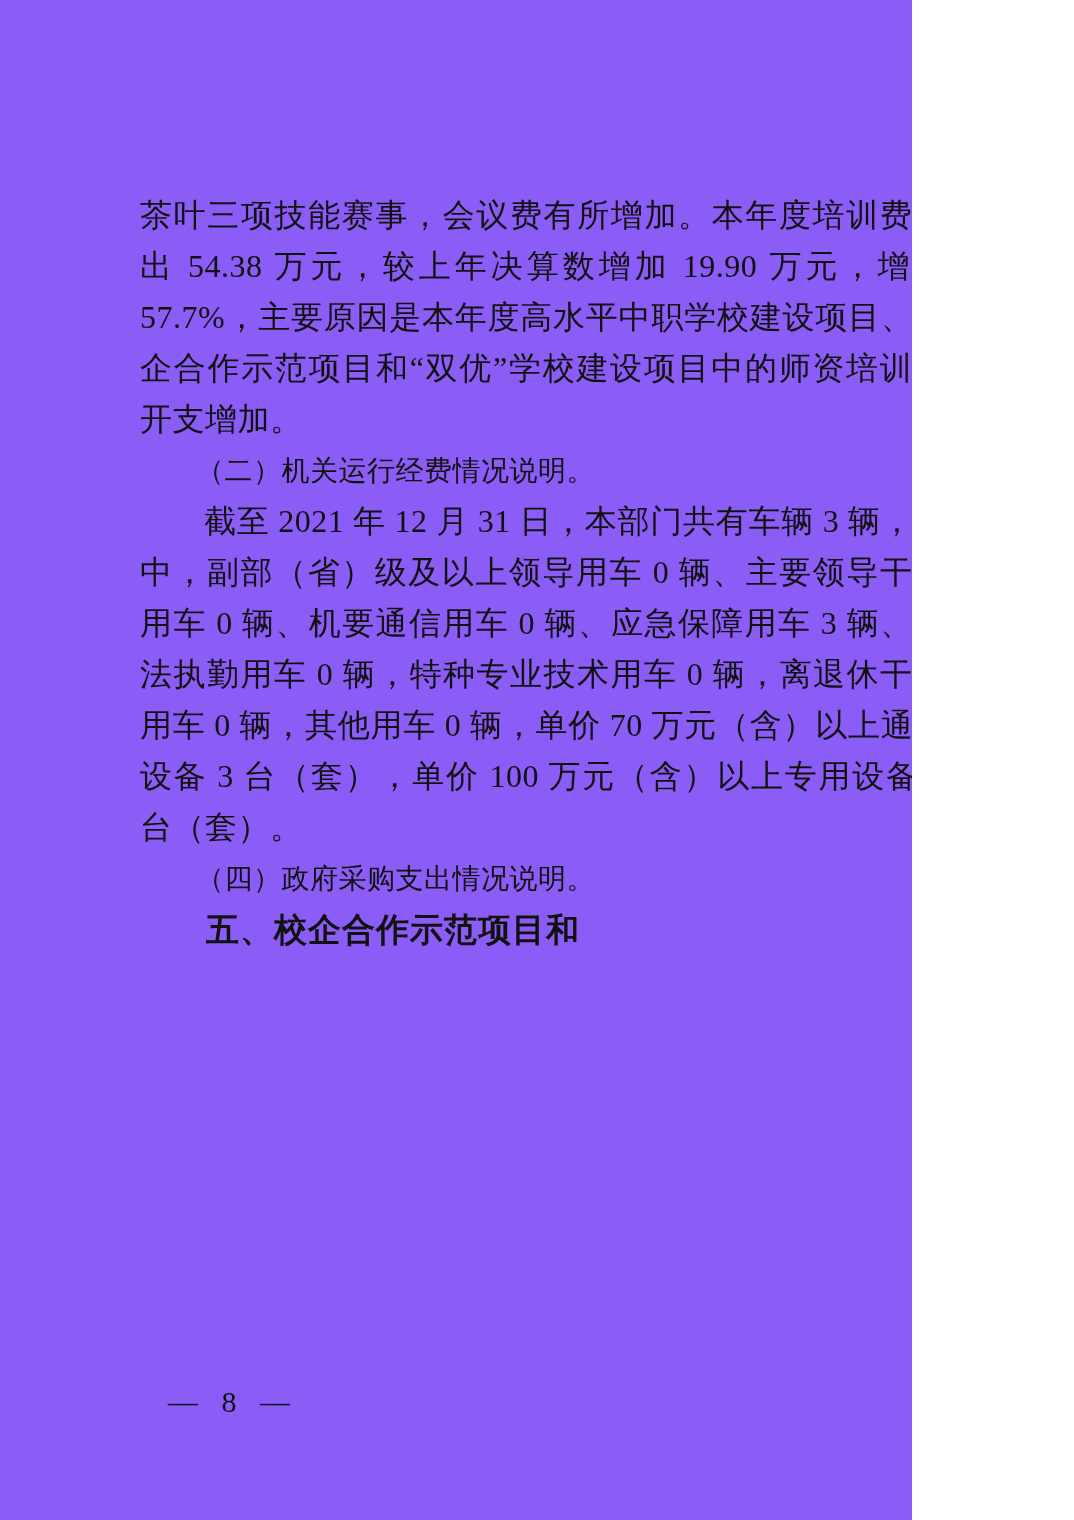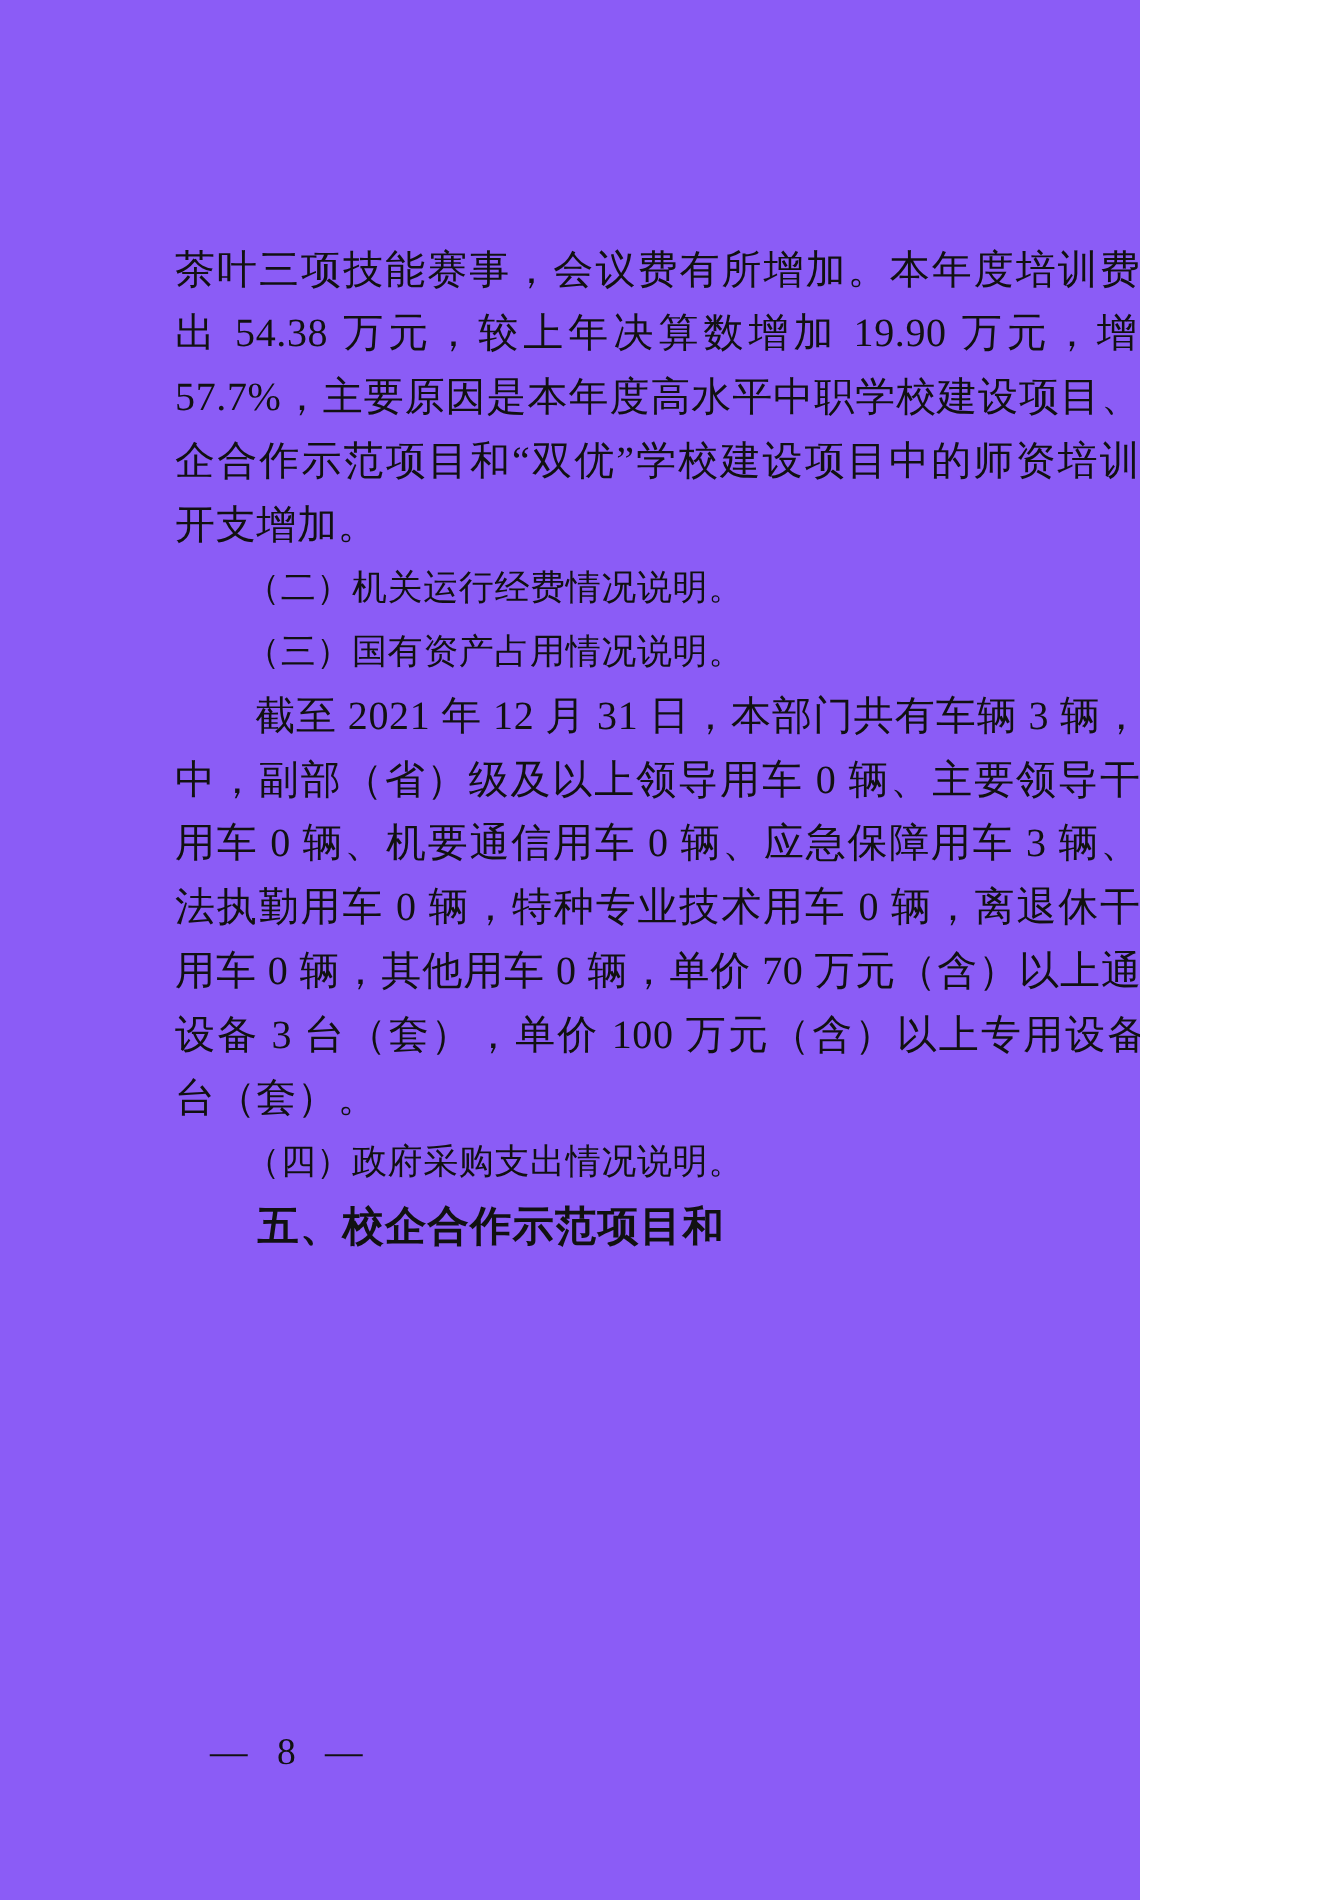--- a/index.html
+++ b/index.html
@@ -57,19 +57,18 @@
   }
 </style>
 </head>
 <body>
 
 <div class="page">
   <main class="content" id="doc-content">
 
   <p class="para ">茶叶三项技能赛事，会议费有所增加。本年度培训费支出 54.38 万元，较上年决算数增加 19.90 万元，增长 57.7%，主要原因是本年度高水平中职学校建设项目、校企合作示范项目和“双优”学校建设项目中的师资培训费开支增加。</p>
       <p class="para heading-kai indent">（二）机关运行经费情况说明。</p>
-      <p class="para heading-kai indent">（三）国有资产占用情况说明。</p>
       <p class="para  indent">截至 2021 年 12 月 31 日，本部门共有车辆 3 辆，其中，副部（省）级及以上领导用车 0 辆、主要领导干部用车 0 辆、机要通信用车 0 辆、应急保障用车 3 辆、执法执勤用车 0 辆，特种专业技术用车 0 辆，离退休干部用车 0 辆，其他用车 0 辆，单价 70 万元（含）以上通用设备 3 台（套），单价 100 万元（含）以上专用设备 0 台（套）。</p>
       <p class="para heading-kai indent">（四）政府采购支出情况说明。</p>
       <p class="para heading-hei indent">五、校企合作示范项目和</p>
     </main>
   <div class="footer">— 8 —</div>
 </div>
 
 </body></html>

